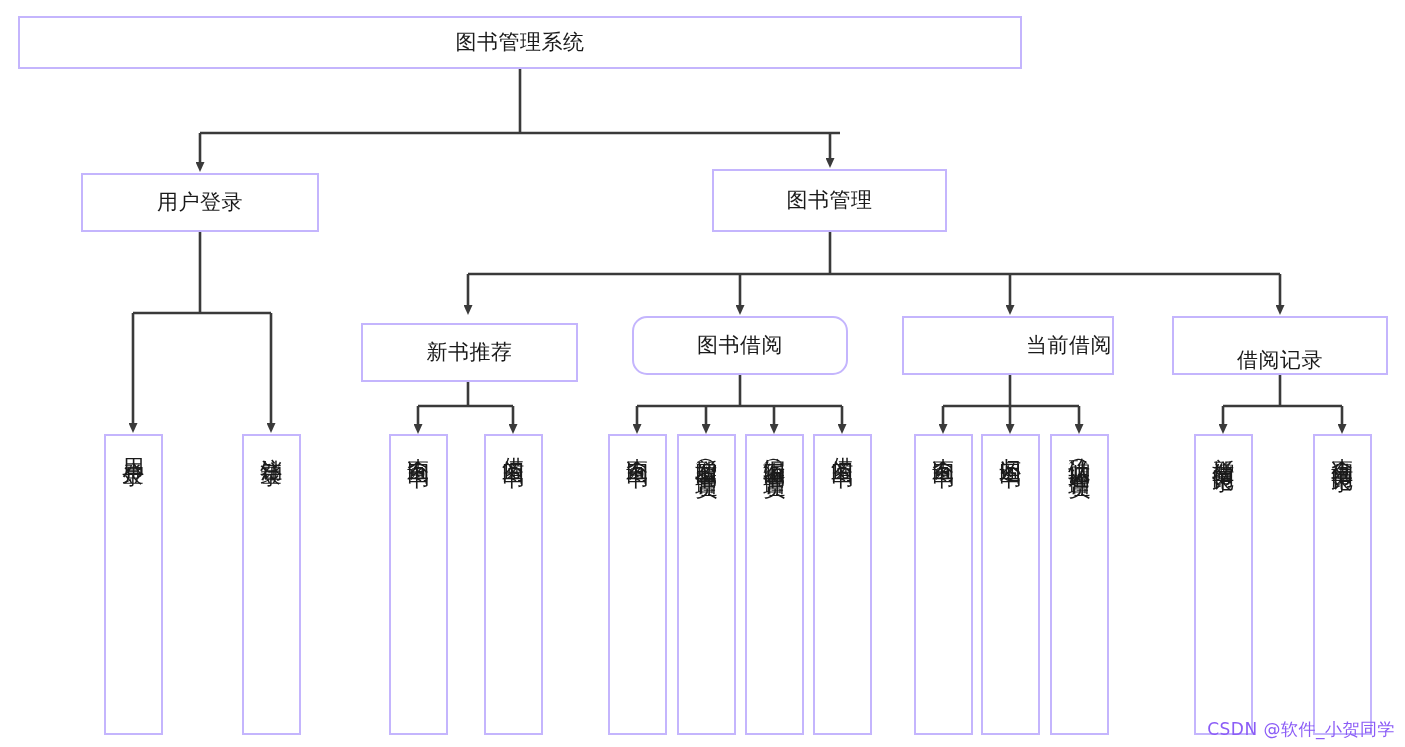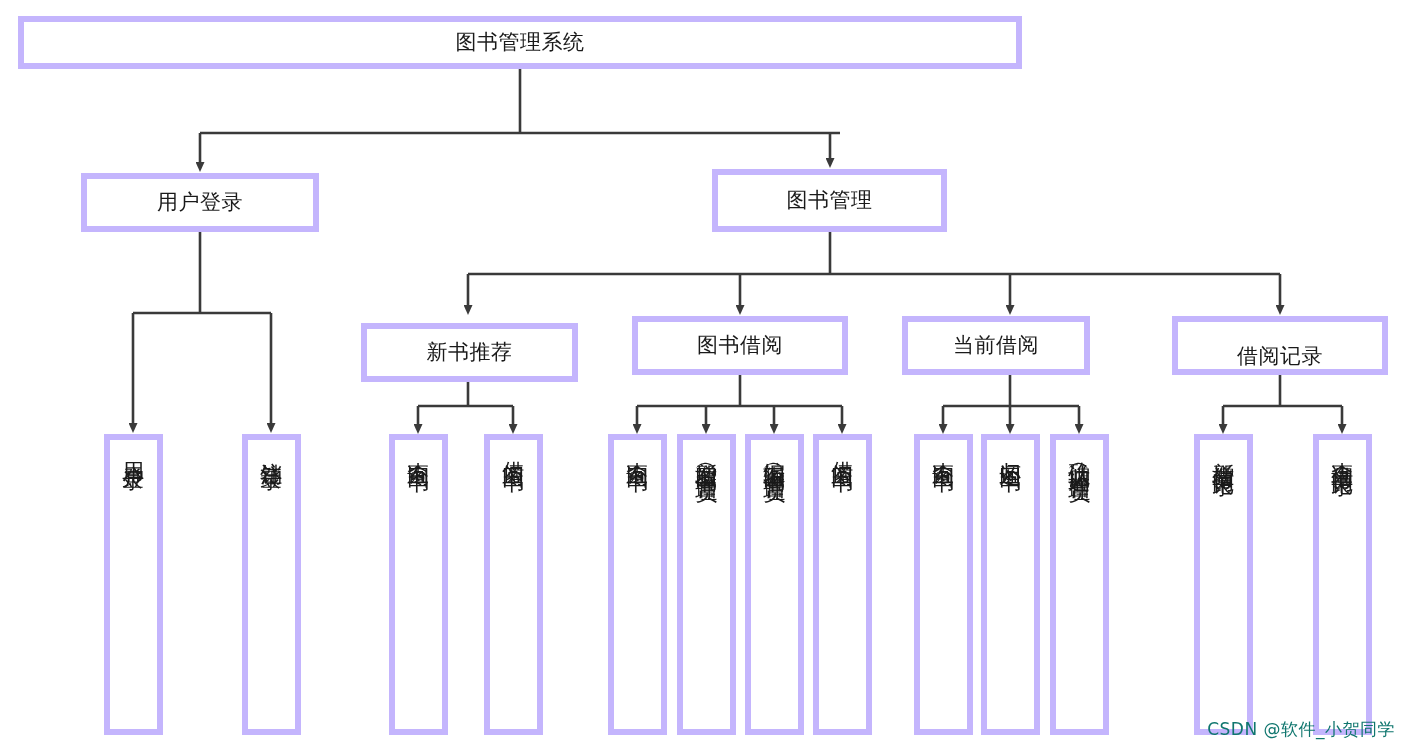--- a/index.html
+++ b/index.html
@@ -17,21 +17,21 @@
   svg#wires{
     position:absolute;
     left:0; top:0;
     width:1405px; height:747px;
     pointer-events:none;
   }
   .node{
     position:absolute;
     box-sizing:border-box;
     background:#ffffff;
-    border:6px solid #c4b5fd;
+    border:2px solid #c4b5fd;
     display:flex;
     align-items:center;
     justify-content:center;
     color:#111111;
   }
   .node .label{
     display:block;
     text-align:center;
     line-height:1.18;
     color:#1a1a1a;
@@ -56,21 +56,21 @@
     line-height:1.06;
     letter-spacing:3px;
     white-space:nowrap;
     margin:0 auto;
   }
   #watermark{
     position:absolute;
     right:10px;
     bottom:6px;
     font-size:17px;
-    color:#0f766e;
+    color:#8b5cf6;
     white-space:nowrap;
     letter-spacing:0.5px;
   }
 </style>
 </head>
 <body>
 
 <div id="canvas">
 
   <svg id="wires" viewBox="0 0 1405 747" xmlns="http://www.w3.org/2000/svg">
@@ -132,25 +132,25 @@
   </div>
 
   <div class="node h" style="left:712px; top:169px; width:235px; height:63px;font-family:Liberation Serif, serif;">
     <span class="label">图书管理</span>
   </div>
 
   <div class="node h" style="left:361px; top:323px; width:217px; height:59px;">
     <span class="label">新书推荐</span>
   </div>
 
-  <div class="node h" style="left:632px; top:316px; width:216px; height:59px;">
+  <div class="node h" style="left:632px; top:316px; width:216px; height:59px;border-radius:15px;">
     <span class="label">图书借阅</span>
   </div>
 
-  <div class="node h" style="left:902px; top:316px; width:188px; height:59px;">
+  <div class="node h" style="left:902px; top:316px; width:212px; height:59px;justify-content:flex-end;">
     <span class="label">当前借阅</span>
   </div>
 
   <div class="node h" style="left:1172px; top:316px; width:216px; height:59px;align-items:flex-end;">
     <span class="label">借阅记录</span>
   </div>
 
   <div class="node v" style="left:104px; top:434px; width:59px; height:301px;">
     <span class="label">用户登录</span>
   </div>

